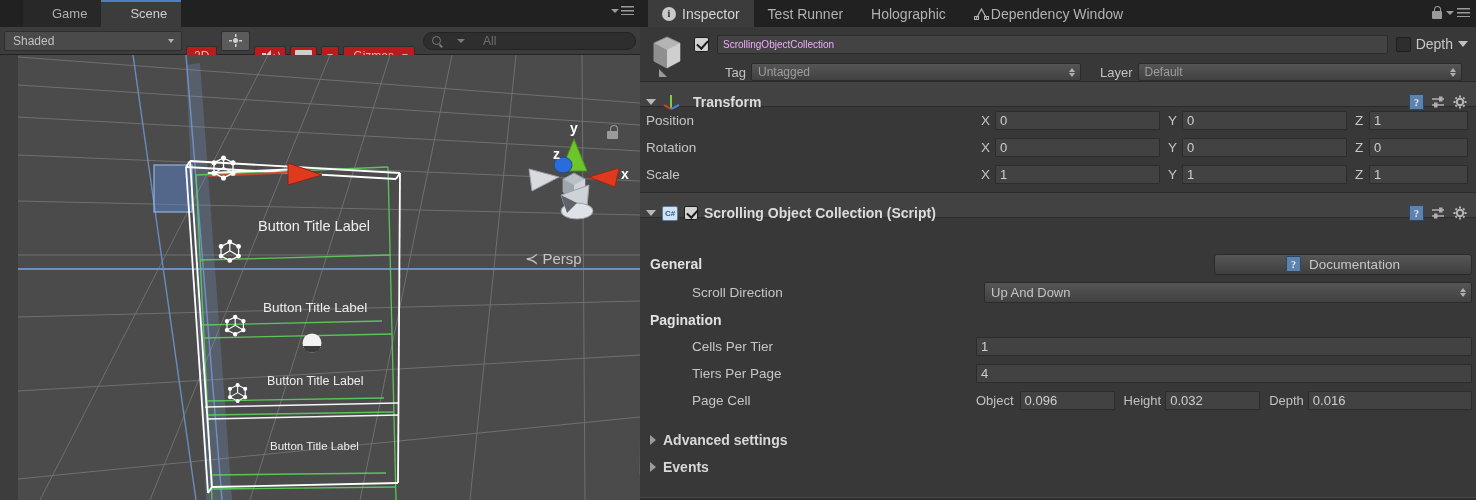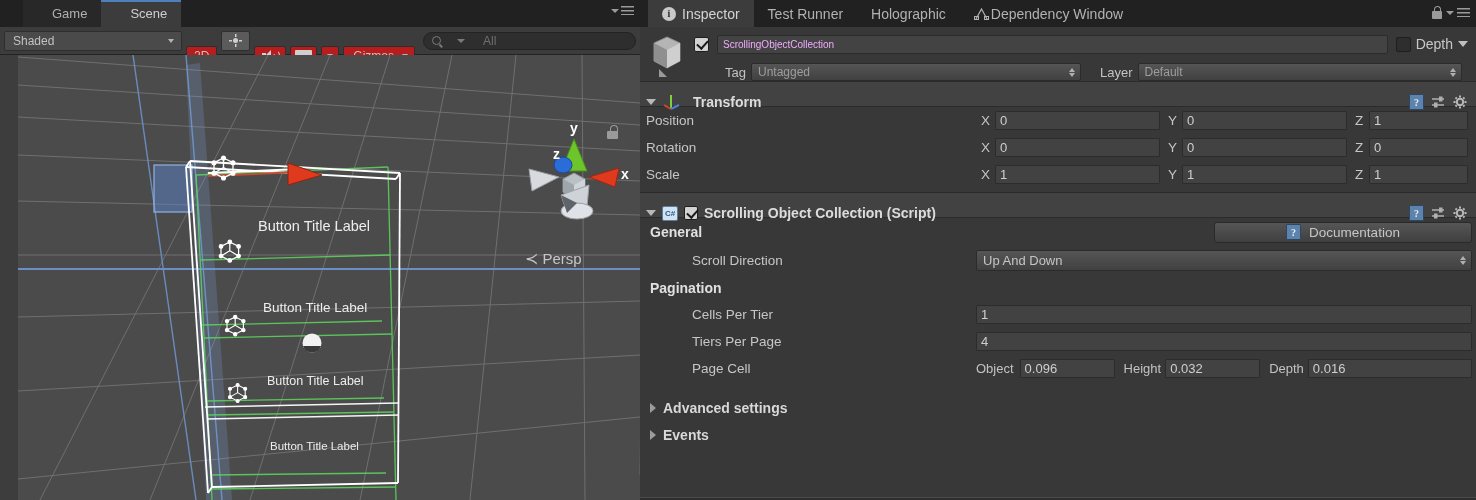--- a/index.html
+++ b/index.html
@@ -636,29 +636,29 @@
               <circle cx="7" cy="7" r="3.2" fill="none" stroke="#b8b8b8" stroke-width="2"></circle>
               <g stroke="#b8b8b8" stroke-width="2">
                 <path d="M7 0.5 V2.5 M7 11.5 V13.5 M0.5 7 H2.5 M11.5 7 H13.5"></path>
                 <path d="M2.5 2.5 L3.8 3.8 M10.2 10.2 L11.5 11.5 M11.5 2.5 L10.2 3.8 M3.8 10.2 L2.5 11.5"></path>
               </g>
             </svg>
           </span>
         </span>
       </div>
 
-      <div class="prow" style="height:28px;">
+      <div class="prow" style="height:28px;margin-top:32px;">
         <span class="section-title" style="margin-left:4px;">General</span>
         <span class="doc-btn" style="margin-left:auto;width:258px;margin-right:4px;">
           <span class="help-ico">?</span>
           <span>Documentation</span>
         </span>
       </div>
 
-      <div class="prow" style="height:28px;">
+      <div class="prow" style="height:28px;gap:8px;">
         <span class="plabel" style="width:330px;padding-left:46px;">Scroll Direction</span>
         <span class="dropdown" style="flex:1;height:21px;margin-right:4px;font-size:13px;color:#c5c5c5;">
           <span>Up And Down</span>
           <span class="updown"></span>
         </span>
       </div>
 
       <div class="prow" style="height:27px;">
         <span class="section-title" style="margin-left:4px;">Pagination</span>
       </div>

